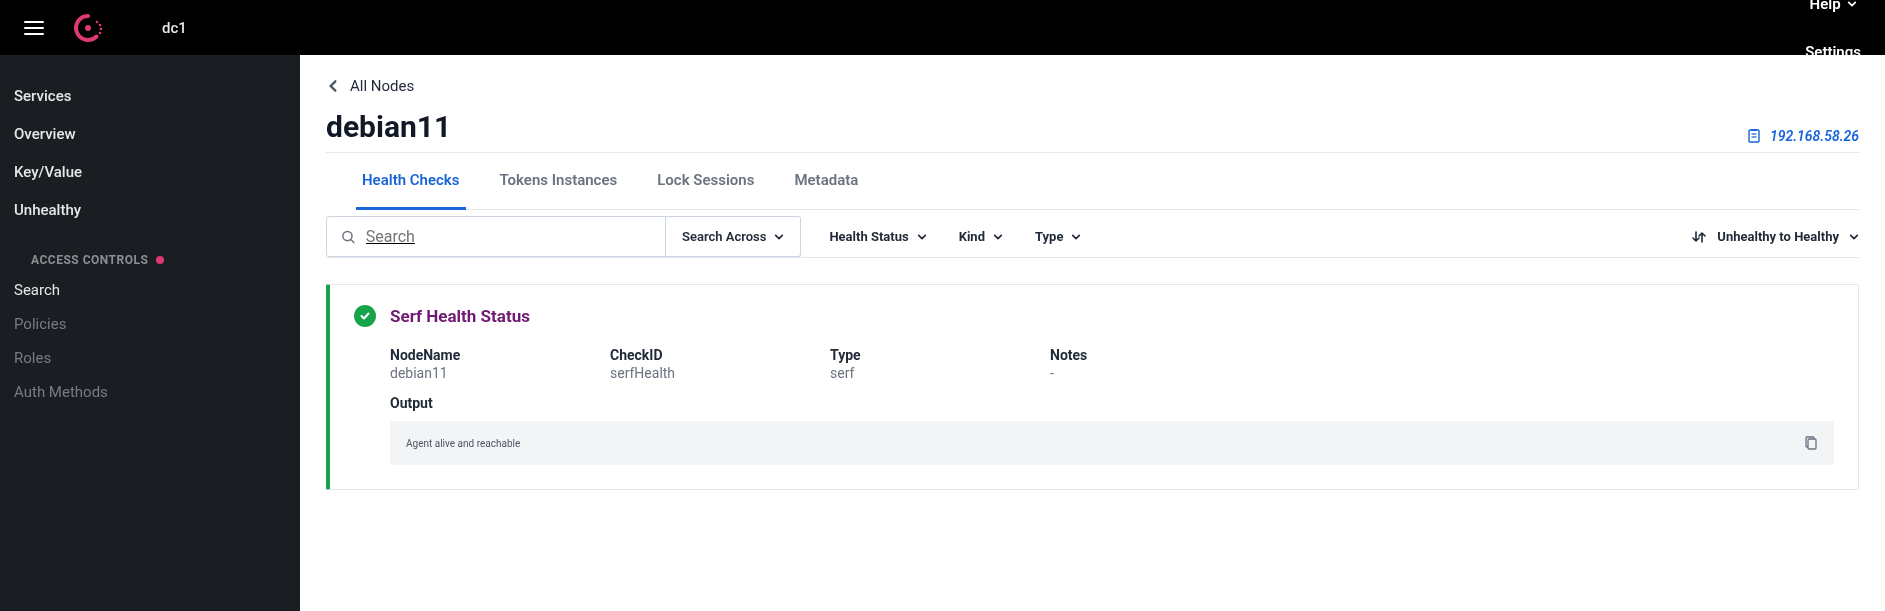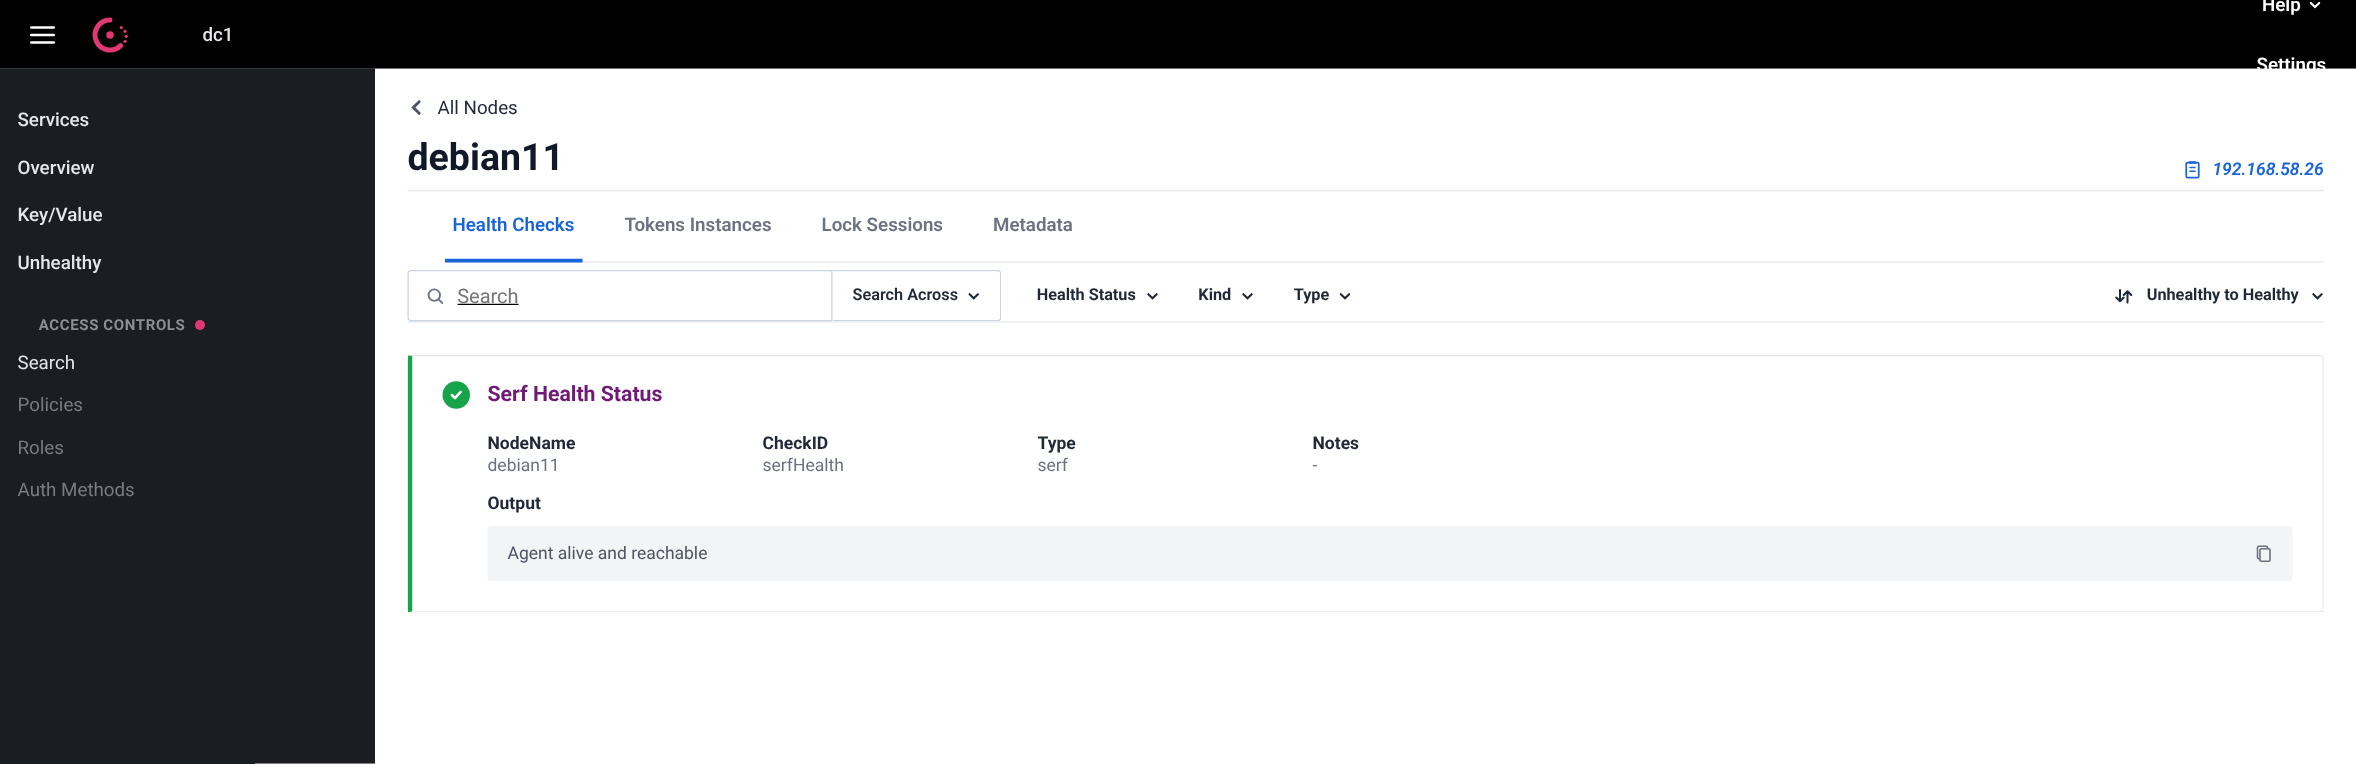--- a/index.html
+++ b/index.html
@@ -41,21 +41,21 @@
 .sort-icon { width: 16px; height: 16px; }
 .check-card { margin-top: 26px; border: 1px solid #e5e7eb; border-left: 4px solid #16a34a; border-radius: 2px; padding: 20px 24px 24px 24px; }
 .check-head { display: flex; align-items: center; gap: 14px; }
 .check-badge { width: 22px; height: 22px; background: #16a34a; border-radius: 50%; display: flex; align-items: center; justify-content: center; flex-shrink: 0; }
 .check-title { font-size: 17px; font-weight: 700; color: #701a75; }
 .check-grid { display: flex; gap: 120px; margin-top: 20px; padding-left: 36px; }
 .check-field { min-width: 100px; }
 .check-label { font-size: 14px; font-weight: 700; color: #1f2937; }
 .check-value { font-size: 14px; color: #6b7280; margin-top: 2px; }
 .output-section { margin-top: 14px; padding-left: 36px; }
-.output-box { margin-top: 10px; background: #f3f4f6; border-radius: 3px; padding: 14px 16px; font-family: "Menlo", "Consolas", monospace; font-size: 14px; color: #4b5563; display: flex; justify-content: space-between; align-items: center; }
+.output-box { margin-top: 10px; background: #f3f4f6; border-radius: 3px; padding: 14px 16px; font-family: "Menlo", "Consolas", monospace; font-size: 10px; color: #4b5563; display: flex; justify-content: space-between; align-items: center; }
 .copy-icon { width: 16px; height: 16px; cursor: pointer; }
 .filter-bar-container { padding-top: 6px; }
 </style>
 </head>
 <body>
 
 <div class="topbar">
   <div class="topbar-left">
     <div class="hamburger">
       <span></span>

